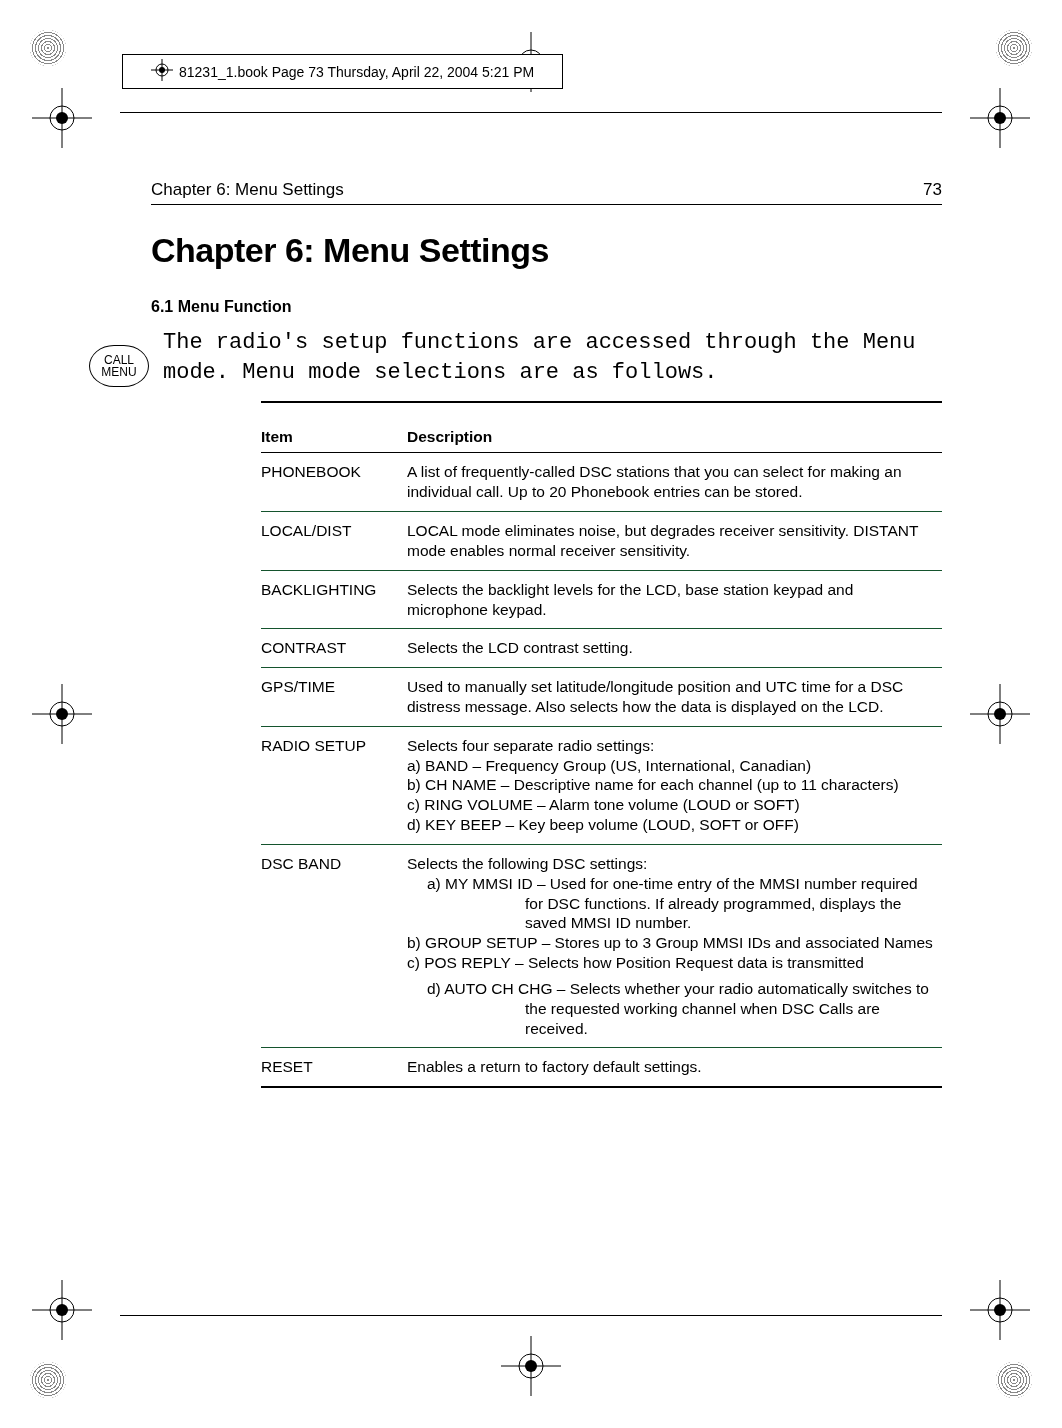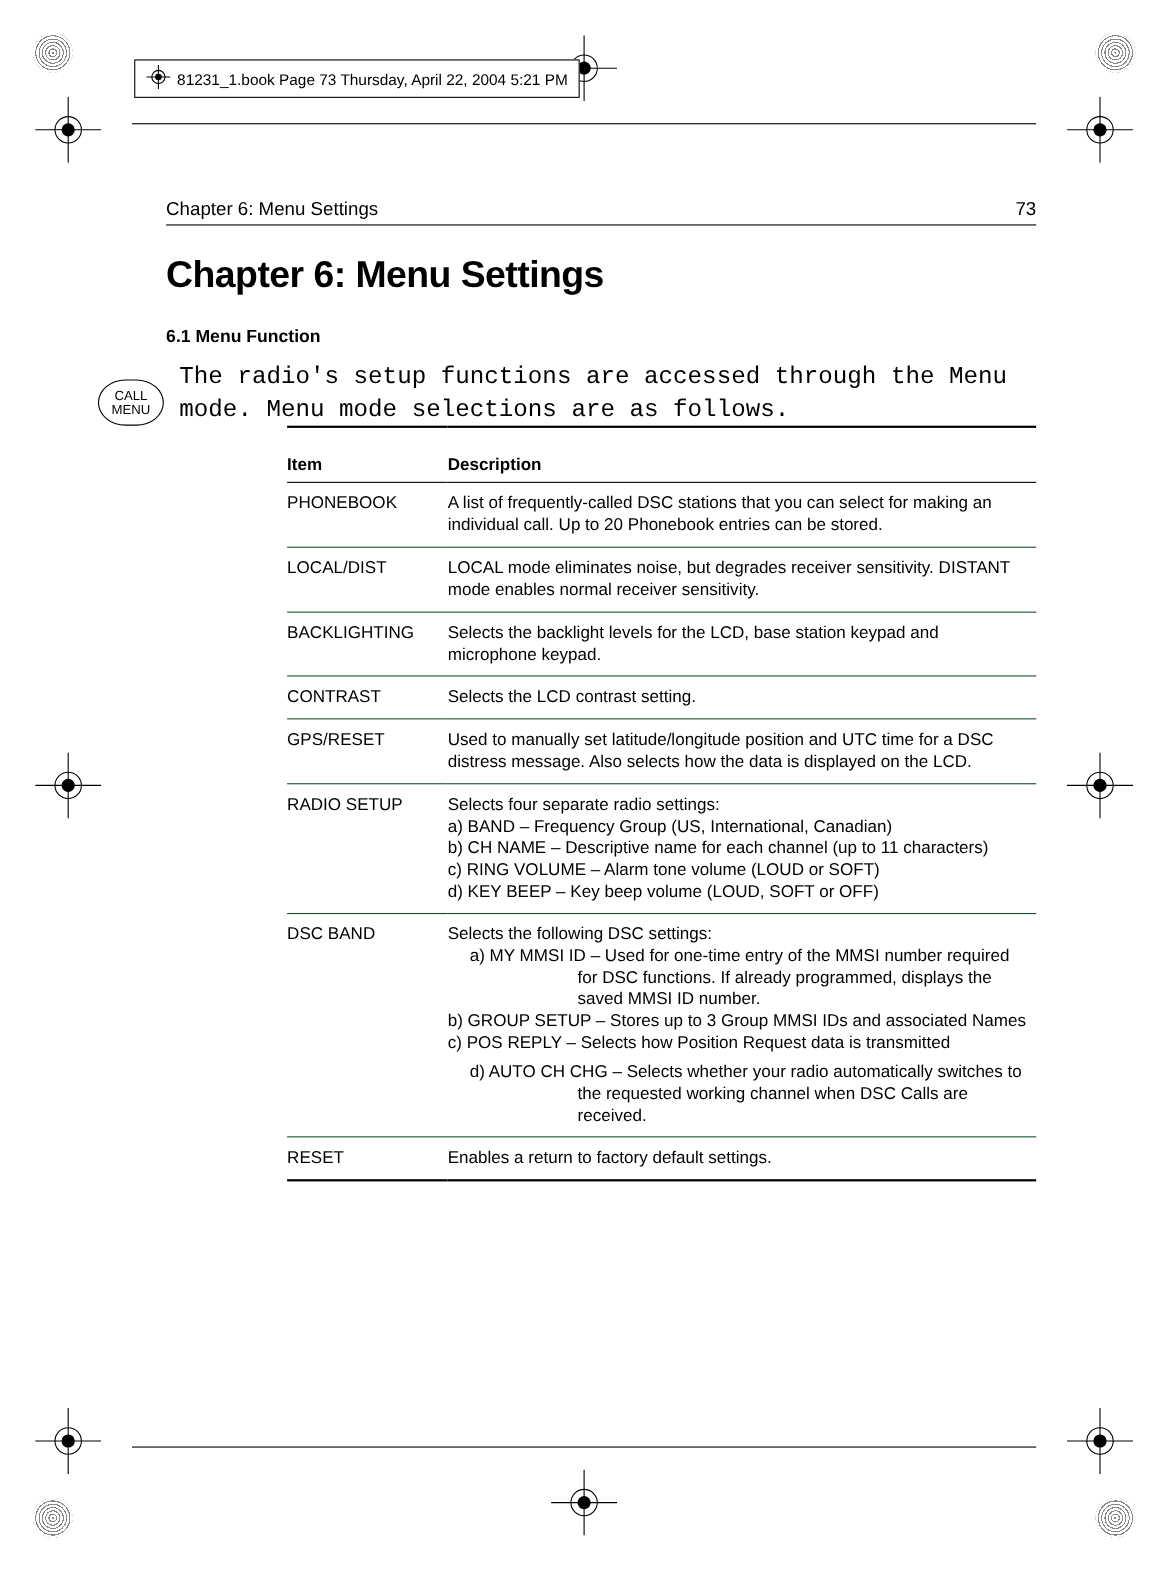--- a/index.html
+++ b/index.html
@@ -42,21 +42,21 @@
   .hline {
     position: absolute;
     left: 120px; right: 120px; height: 1px; background: #000;
   }
   .hline.top { top: 112px; }
   .hline.bottom { bottom: 112px; }
   .pageinfo-frame {
     position: absolute;
     top: 54px; left: 122px;
     border: 1px solid #000;
-    padding: 4px 10px;
+    padding: 4px 28px;
     font-size: 14px;
     display: flex;
     align-items: center;
     gap: 6px;
     background: #fff;
   }
   .pageinfo-frame .mini-reg svg { width: 22px; height: 22px; }
   .content {
     position: absolute;
     left: 151px;
@@ -79,20 +79,21 @@
   }
   .section-title {
     font-size: 16px;
     font-weight: 800;
     margin-bottom: 12px;
   }
   .intro-row {
     display: flex;
     gap: 14px;
     align-items: flex-end;
+    margin-bottom: 14px;
   }
   .call-menu {
     border: 1.2px solid #000;
     border-radius: 50%/60%;
     width: 58px;
     height: 40px;
     display: flex;
     flex-direction: column;
     align-items: center;
     justify-content: center;
@@ -261,21 +262,21 @@
       </tr>
       <tr>
         <td class="item">BACKLIGHTING</td>
         <td>Selects the backlight levels for the LCD, base station keypad and microphone keypad.</td>
       </tr>
       <tr>
         <td class="item">CONTRAST</td>
         <td>Selects the LCD contrast setting.</td>
       </tr>
       <tr>
-        <td class="item">GPS/RESET</td>
+        <td class="item">GPS/TIME</td>
         <td>Used to manually set latitude/longitude position and UTC time for a DSC distress message. Also selects how the data is displayed on the LCD.</td>
       </tr>
       <tr>
         <td class="item">RADIO SETUP</td>
         <td>
           <span> Selects four separate radio settings:</span><br>
           <span>a) BAND – Frequency Group (US, International, Canadian)</span><br>
           <span>b) CH NAME – Descriptive name for each channel (up to 11 characters)</span><br>
           <span>c) RING VOLUME – Alarm tone volume (LOUD or SOFT)</span><br>
           <span>d) KEY BEEP – Key beep volume (LOUD, SOFT or OFF)</span>

